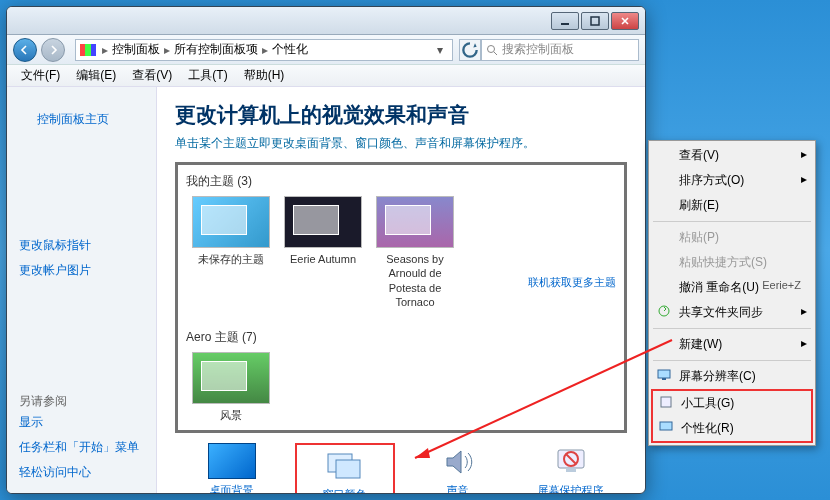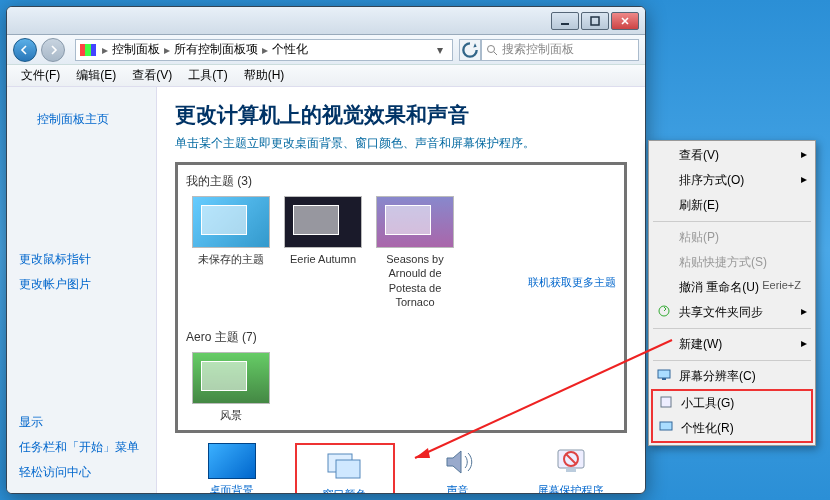--- a/index.html
+++ b/index.html
@@ -129,20 +129,21 @@
     <div class="menuitem">工具(T)</div>
     <div class="menuitem">帮助(H)</div>
   </div>
   <div class="body">
     <div class="sidebar">
       <div class="side-link main">控制面板主页</div>
       <div style="height:8px"></div>
       <div class="side-link">更改鼠标指针</div>
       <div class="side-link">更改帐户图片</div>
       <div class="side-sep"></div>
+      <div class="side-sub">另请参阅</div>
       <div class="side-link">显示</div>
       <div class="side-link">任务栏和「开始」菜单</div>
       <div class="side-link">轻松访问中心</div>
     </div>
     <div class="main">
       <h1>更改计算机上的视觉效果和声音</h1>
       <div class="sub">单击某个主题立即更改桌面背景、窗口颜色、声音和屏幕保护程序。</div>
       <div class="panel">
         <div class="panel-title">我的主题 (3)</div>
         <div class="themes">

